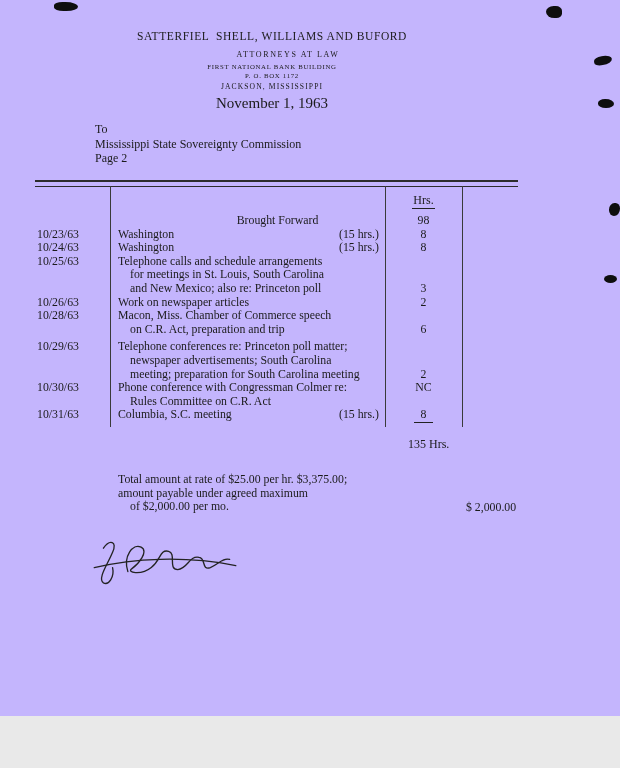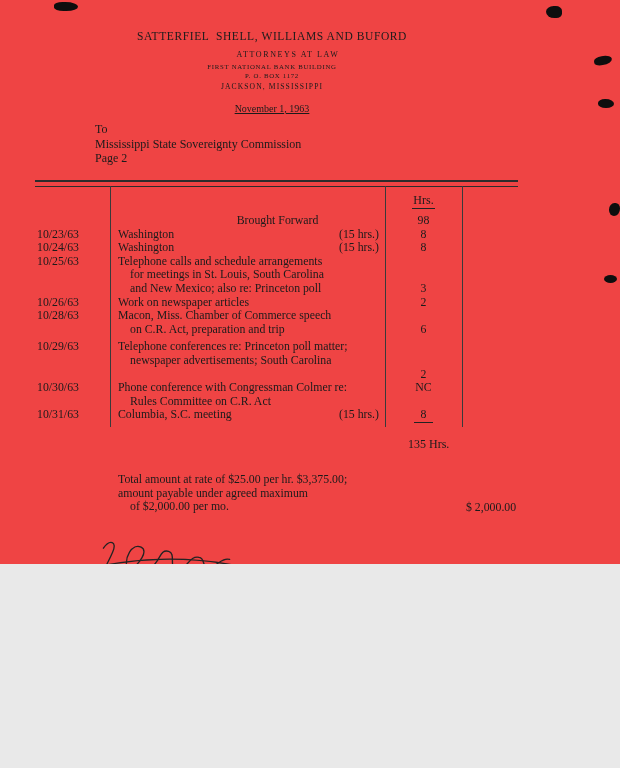--- a/index.html
+++ b/index.html
@@ -1,28 +1,28 @@
 <!DOCTYPE html>
 <html><head>
 <meta charset="utf-8">
 <style>
   html,body{margin:0;padding:0;background:#e9e9e9;}
   .page{
-    position:relative;width:620px;height:564px;margin:0 auto;
-    background:#ef4444;color:#1b1b1b;overflow:hidden;
+    position:relative;width:620px;height:716px;margin:0 auto;
+    background:#c4b5fd;color:#1b1b1b;overflow:hidden;
     font-family:"Liberation Serif","DejaVu Serif",serif;
   }
   
   .letterhead{position:absolute;top:30px;left:0;width:544px;text-align:center;}
   .firm{font-size:11.5px;letter-spacing:.6px;white-space:pre;}
   .lh-sub{font-size:8px;letter-spacing:1.6px;margin-top:8px;padding-left:32px;}
   .lh-bldg{font-size:6.8px;letter-spacing:.7px;margin-top:4px;}
   .lh-box{font-size:6.8px;letter-spacing:.7px;margin-top:2px;}
   .lh-city{font-size:7.6px;letter-spacing:1.1px;margin-top:3px;}
-  .lh-date{font-size:10px;margin-top:12px;text-decoration:underline;}
+  .lh-date{font-size:15px;margin-top:4px;}
   
   .addressee{position:absolute;left:95px;top:106px;font-size:12px;line-height:14px;}
   .addr-to{margin-bottom:1px;margin-top:16px;}
   
   .rule-double{position:absolute;left:35px;top:180px;width:483px;height:4px;
     border-top:2px solid #2c2c2c;border-bottom:1px solid #2c2c2c;}
   
   .table{position:absolute;left:35px;top:186px;width:483px;}
   .vline{position:absolute;top:0;bottom:0;width:1px;background:#3a3a3a;}
   .vl-1{left:75px;}.vl-2{left:350px;}.vl-3{left:427px;}
@@ -156,20 +156,23 @@
         </div>
         <div class="trow gap">
           <div class="c-date">10/29/63</div>
           <div class="c-desc">
             <div class="dline">
               <span>Telephone conferences re: Princeton poll matter;</span>
             </div>
             <div class="dline cont">
               <span>newspaper advertisements; South Carolina</span>
             </div>
+            <div class="dline cont">
+              <span>meeting; preparation for South Carolina meeting</span>
+            </div>
           </div>
           <div class="c-hrs" style="padding-top: 27.2px;"><span>2</span></div>
         </div>
         <div class="trow">
           <div class="c-date">10/30/63</div>
           <div class="c-desc">
             <div class="dline">
               <span>Phone conference with Congressman Colmer re:</span>
             </div>
             <div class="dline cont">

